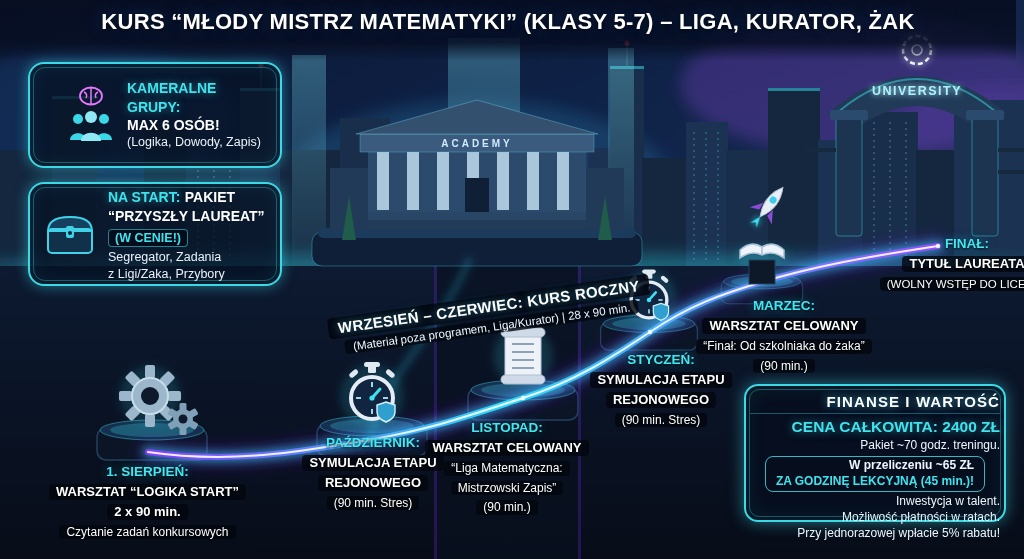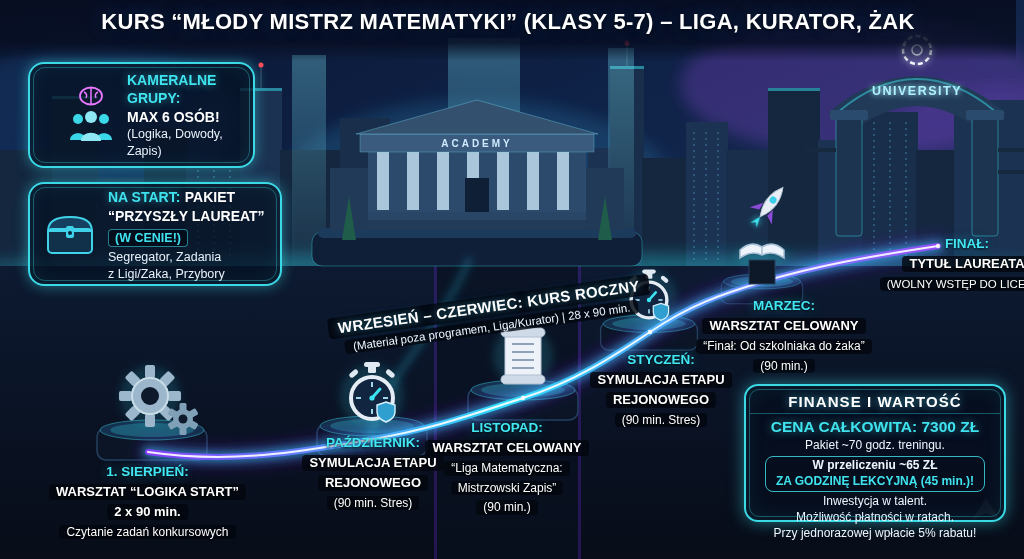--- a/index.html
+++ b/index.html
@@ -12,21 +12,21 @@
     background:linear-gradient(180deg,rgba(7,14,34,.97) 0%,rgba(7,14,34,.85) 70%,rgba(7,14,34,0) 100%);
     display:flex;justify-content:center;align-items:flex-start;padding-top:9px;}
   .page-title{margin:0;font-size:22px;font-weight:700;color:#fff;letter-spacing:.3px;
     text-shadow:0 2px 6px rgba(0,0,0,.9),0 0 16px rgba(60,140,255,.35);}
 
   .neon-box{position:absolute;z-index:6;background:rgba(7,18,36,.78);border:2px solid #3bd9e6;
     border-radius:16px;box-shadow:0 0 14px rgba(59,217,230,.5),inset 0 0 20px rgba(59,217,230,.10);
     display:flex;align-items:center;gap:10px;padding:10px 12px;box-sizing:border-box;}
   .neon-box::after{content:"";position:absolute;inset:3px;border:1px solid rgba(59,217,230,.35);
     border-radius:12px;pointer-events:none;}
-  #box-groups{left:28px;top:62px;width:227px;height:106px;padding-left:35px;}
+  #box-groups{left:28px;top:62px;width:254px;height:106px;padding-left:35px;}
   #box-start{left:28px;top:182px;width:254px;height:104px;}
   .nb-icon-col{display:flex;flex-direction:column;align-items:center;gap:4px;flex:0 0 52px;}
   .nb-text{line-height:1.32;}
   .nb-accent{color:#3fe3ee;font-weight:700;font-size:14px;text-shadow:0 0 8px rgba(63,227,238,.5);}
   .nb-strong{color:#fff;font-weight:700;font-size:14px;}
   .nb-plain{color:#e9f2fb;font-size:12.5px;}
   .nb-badge{display:inline-block;color:#3fe3ee;font-weight:700;font-size:12.5px;
     background:rgba(3,10,22,.8);border:1px solid rgba(63,227,238,.55);border-radius:4px;
     padding:0 6px;margin:2px 0;}
 
@@ -47,21 +47,21 @@
   #milestone-august{left:30px;top:464px;width:235px;}
   #milestone-october{left:283px;top:435px;width:180px;}
   #milestone-november{left:419px;top:420px;width:176px;}
   #milestone-january{left:586px;top:352px;width:150px;}
   #milestone-march{left:688px;top:298px;width:192px;}
   #milestone-final{left:879px;top:236px;width:176px;}
 
   .finance{position:absolute;left:744px;top:384px;width:262px;height:138px;z-index:8;
     background:rgba(6,14,30,.85);border:2px solid #3bd9e6;border-radius:14px;
     box-shadow:0 0 16px rgba(59,217,230,.5),inset 0 0 22px rgba(59,217,230,.1);
-    box-sizing:border-box;padding:7px 4px 6px;text-align:center;}
+    box-sizing:border-box;padding:7px 4px 6px;text-align:right;}
   .finance::after{content:"";position:absolute;inset:3px;border:1px solid rgba(59,217,230,.35);
     border-radius:10px;pointer-events:none;}
   .fin-header{color:#fff;font-weight:700;font-size:15px;letter-spacing:1.1px;
     text-shadow:0 0 10px rgba(90,225,255,.7);padding-bottom:3px;margin-bottom:4px;
     border-bottom:1px solid rgba(63,227,238,.35);}
   .fin-price{color:#3fe3ee;font-weight:700;font-size:15.5px;margin:2px 0;
     text-shadow:0 0 10px rgba(63,227,238,.55);}
   .fin-line{color:#eef6ff;font-size:12px;line-height:1.33;}
   .fin-box{display:block;width:max-content;margin:2px auto;border:1.5px solid rgba(63,227,238,.8);
     border-radius:8px;padding:1px 10px;}
@@ -407,21 +407,21 @@
 </div>
 
 <div class="milestone" id="milestone-final">
   <div class="m-month">FINAŁ:</div>
   <div><span class="chip b">TYTUŁ LAUREATA</span></div>
   <div><span class="chip s">(WOLNY WSTĘP DO LICEUM)</span></div>
 </div>
 
 <div class="finance">
   <div class="fin-header">FINANSE I WARTOŚĆ</div>
-  <div class="fin-price">CENA CAŁKOWITA: 7300 ZŁ</div>
+  <div class="fin-price">CENA CAŁKOWITA: 2400 ZŁ</div>
   <div class="fin-line">Pakiet ~70 godz. treningu.</div>
   <div class="fin-box">
     <div class="fin-line fin-b">W przeliczeniu ~65 ZŁ</div>
     <div class="fin-line fin-accent">ZA GODZINĘ LEKCYJNĄ (45 min.)!</div>
   </div>
   <div class="fin-line">Inwestycja w talent.</div>
   <div class="fin-line">Możliwość płatności w ratach.</div>
   <div class="fin-line">Przy jednorazowej wpłacie 5% rabatu!</div>
 </div>
 

